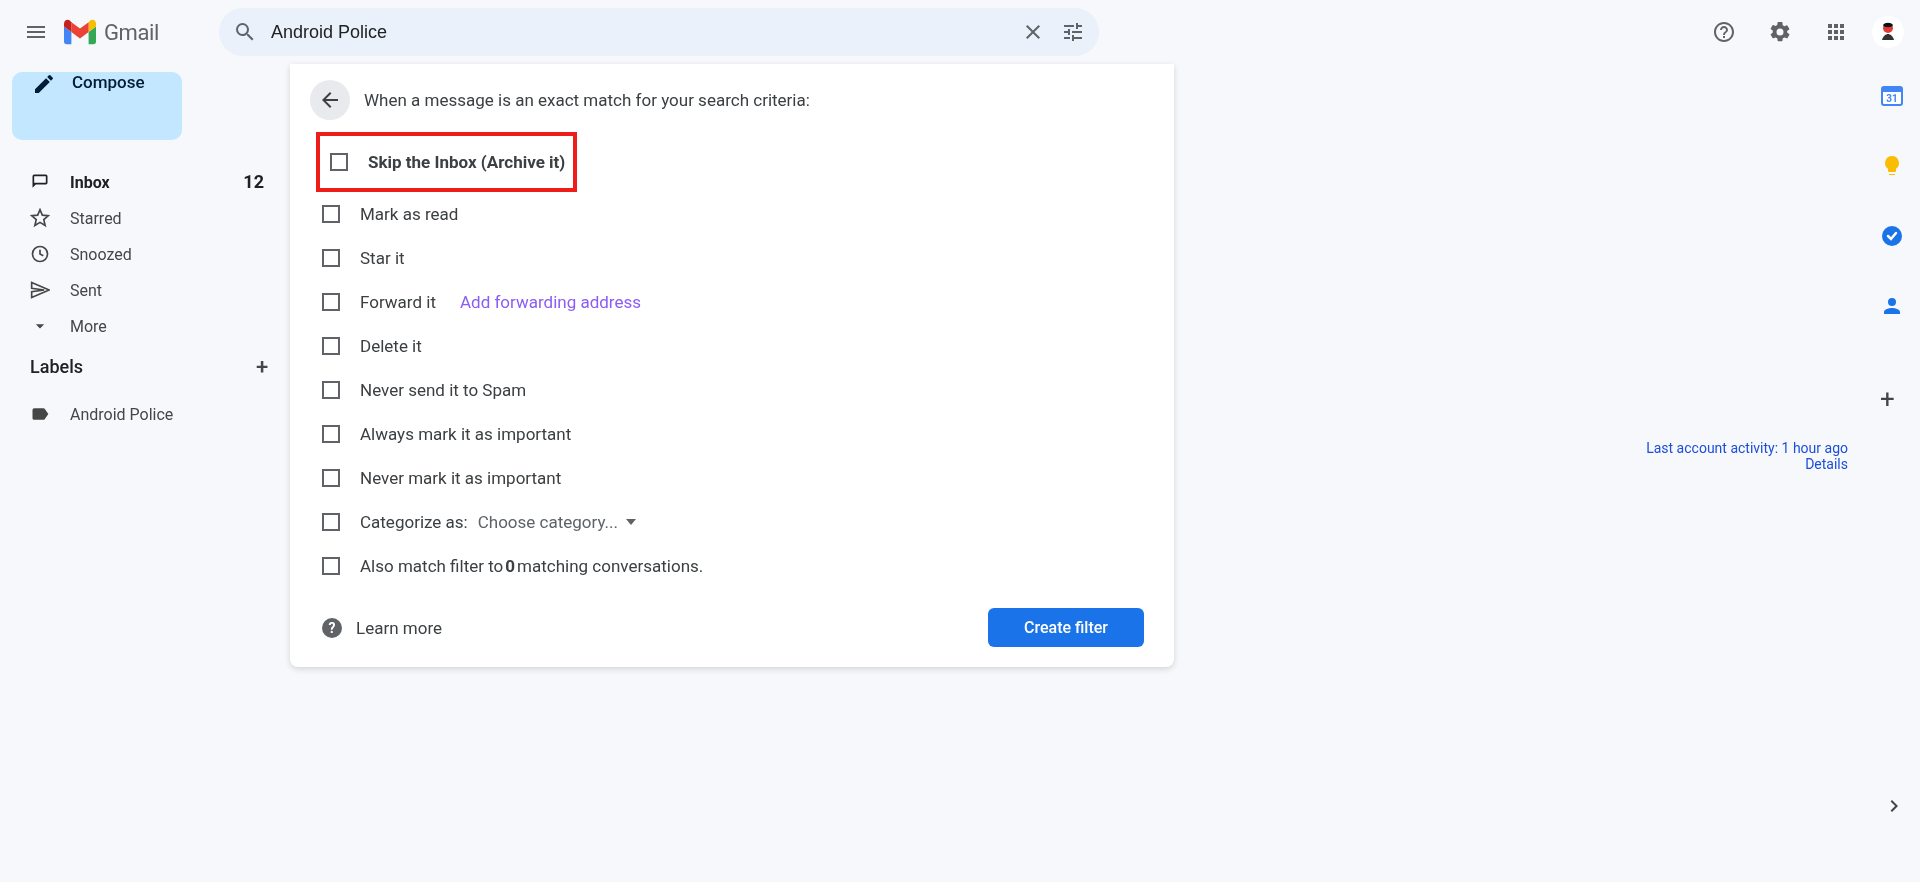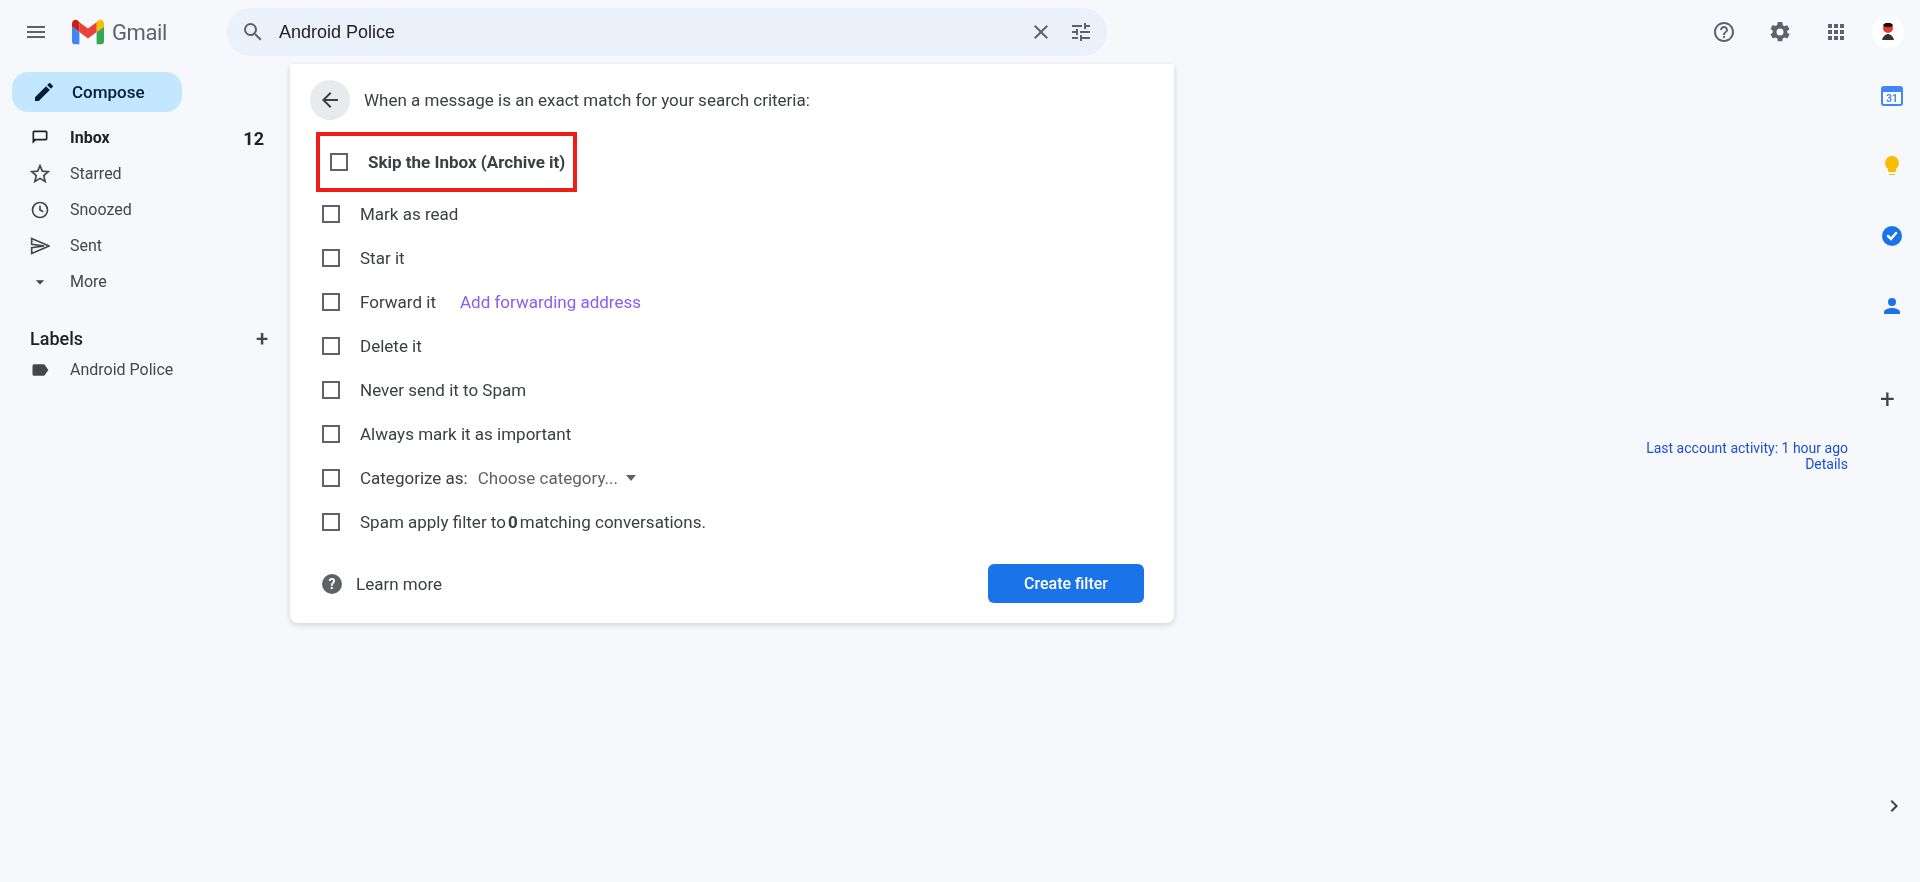--- a/index.html
+++ b/index.html
@@ -17,21 +17,21 @@
     height: 64px;
     padding: 8px;
   }
   .hamburger {
     width: 48px; height: 48px;
     display: flex; align-items: center; justify-content: center;
     cursor: pointer;
     margin-left: 4px;
     color: #5f6368;
   }
-  .logo-area { display: flex; align-items: center; margin-left: 12px; margin-right: 60px; }
+  .logo-area { display: flex; align-items: center; margin-left: 4px; margin-right: 60px; }
   .gmail-m { width: 32px; height: 26px; }
   .gmail-text { font-size: 22px; color: #5f6368; margin-left: 8px; font-weight: 400; letter-spacing: -0.4px; }
   .search-bar {
     flex: 0 0 880px;
     height: 48px;
     background: #eaf1fb;
     border-radius: 24px;
     display: flex;
     align-items: center;
     padding: 0 6px;
@@ -63,34 +63,34 @@
     width: 32px; height: 32px; border-radius: 50%; background: #fff; display:flex; align-items:center; justify-content:center;
     margin-left: 4px; cursor:pointer; overflow: hidden;
   }
   .body-area { display: flex; height: calc(100% - 64px); }
   .sidebar {
     width: 290px;
     padding: 8px 0 0 8px;
     flex-shrink: 0;
   }
   .compose-btn {
-    display: flex; align-items: center;
-    height: 40px;
+    display: flex; align-items: flex-start;
+    height: 68px;
     width: 170px;
     background: #c2e7ff;
-    border-radius: 16px;
+    border-radius: 10px;
     padding: 0 20px;
     cursor: pointer;
     margin-bottom: 16px;
     margin-left: 4px;
   }
   .compose-btn svg { margin-right: 16px; }
   .compose-btn span { font-size: 17px; color: #001d35; font-weight: 500; }
   .nav-item {
-    display: flex; align-items: flex-start;
+    display: flex; align-items: flex-end;
     height: 36px;
     padding: 0 14px 0 22px;
     border-radius: 0 18px 18px 0;
     cursor: pointer;
     color: #444746;
     font-size: 16px;
     margin-right: 12px;
   }
   .nav-item.active { font-weight: bold; color: #202124; }
   .nav-item .nav-icon { width: 20px; height: 20px; margin-right: 20px; display:flex; align-items:center; justify-content:center; }
@@ -369,33 +369,37 @@
       <div class="filter-row">
         <div class="chk"></div>
         <span>Never send it to Spam</span>
       </div>
 
       <div class="filter-row">
         <div class="chk"></div>
         <span>Always mark it as important</span>
       </div>
 
+      <div class="filter-row">
+        <div class="chk"></div>
+        <span>Never mark it as important</span>
+      </div>
 
       <div class="filter-row">
         <div class="chk"></div>
         <span>Categorize as:</span>
         <span class="dropdown-text">
           <span>Choose category...</span>
           <span class="dropdown-arrow"></span>
         </span>
       </div>
 
       <div class="filter-row">
         <div class="chk"></div>
-        <span>Spam apply filter to </span>
+        <span>Also match filter to </span>
         <b style="margin:0 2px;">0</b>
         <span> matching conversations.</span>
       </div>
 
       <div class="filter-footer">
         <div class="learn-wrap">
           <div class="help-circle">?</div>
           <span class="learn-text">Learn more</span>
         </div>
         <div class="create-btn">Create filter</div>

